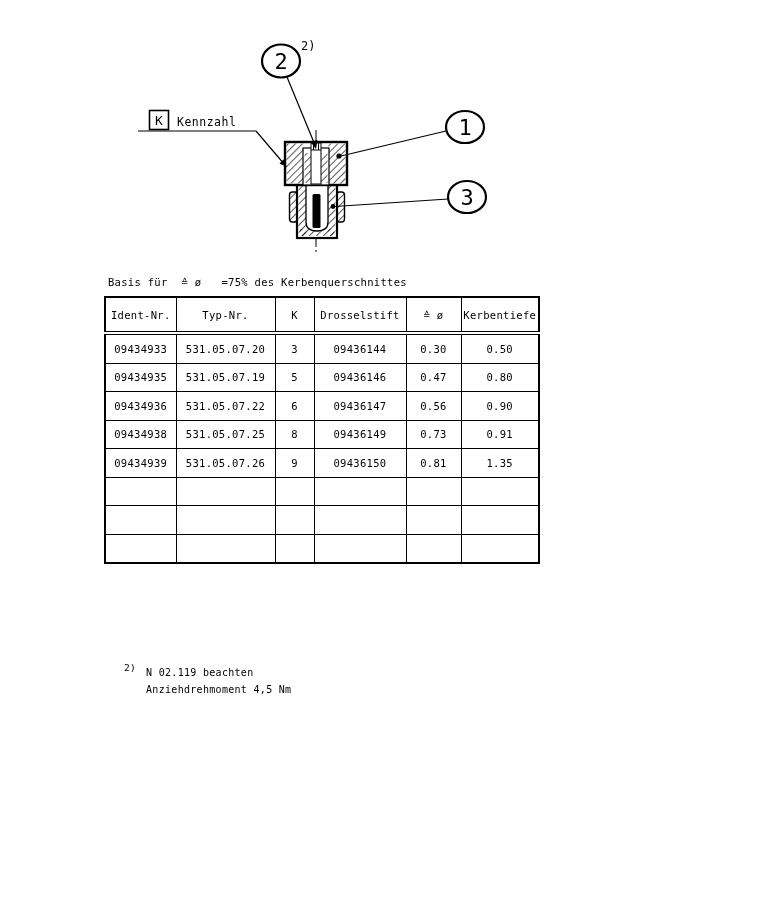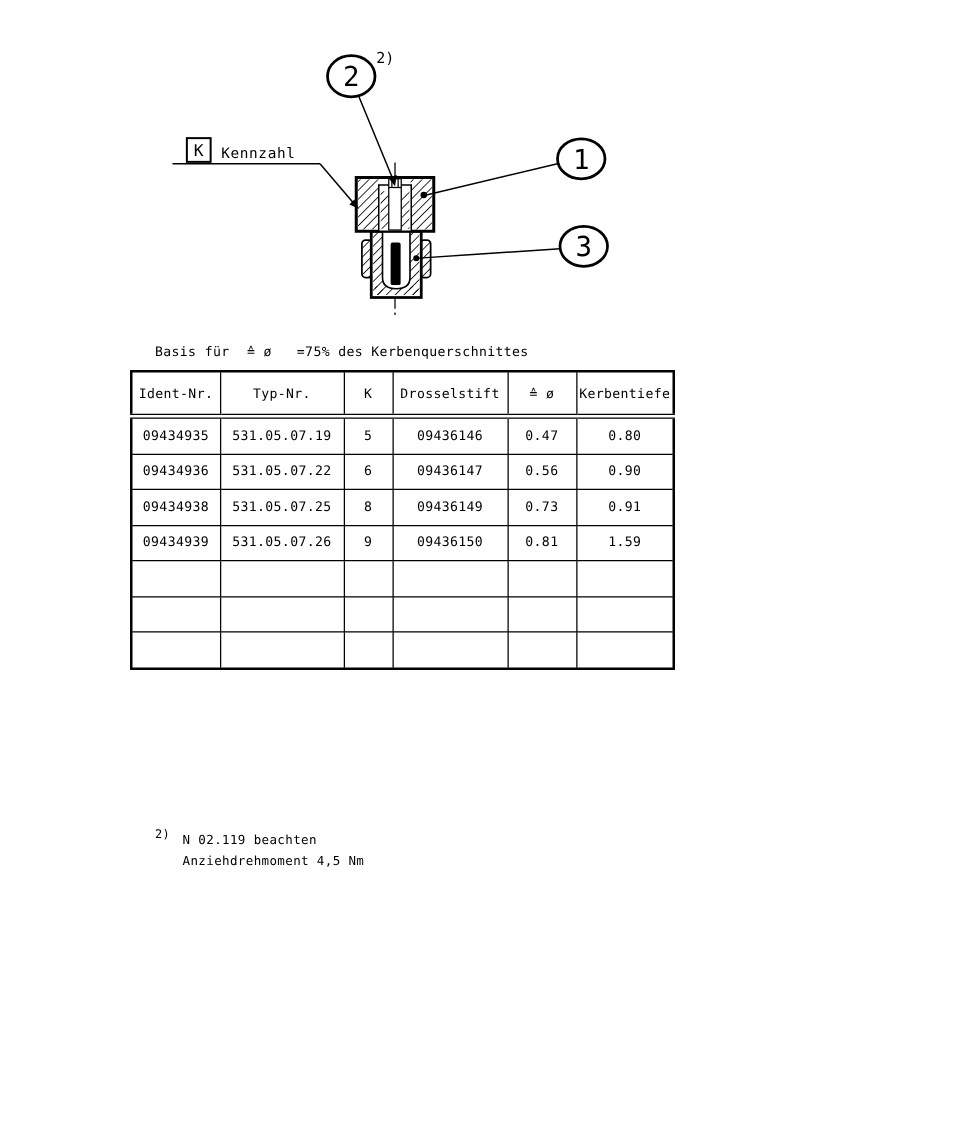--- a/index.html
+++ b/index.html
@@ -12,21 +12,21 @@
   
   .drawing { position:absolute; left:0; top:0; }
   .drawing text { font-family:"DejaVu Sans Mono","DejaVu Sans",monospace; fill:#000; }
   .balloon-num { font-size:22px; }
   .balloon-sup { font-size:12px; }
   .kbox-label  { font-size:13px; }
   .kennzahl    { font-size:11.5px; letter-spacing:0.5px; }
 
   
   .basis {
-    position:absolute; left:124px; top:276px;
+    position:absolute; left:108px; top:276px;
     font-size:10.5px; letter-spacing:0.3px; white-space:pre;
   }
   .basis .sym { margin-left:14px; }
   .basis .val { margin-left:20px; }
 
   
   table.parts {
     position:absolute; left:104px; top:296px;
     border-collapse:collapse; table-layout:fixed;
     border:2.5px solid #000;
@@ -132,20 +132,28 @@
           <th>Ident-Nr.</th>
           <th>Typ-Nr.</th>
           <th>K</th>
           <th>Drosselstift</th>
           <th>≙ ø</th>
           <th>Kerbentiefe</th>
         </tr>
     </thead>
     <tbody>
         <tr>
+          <td>09434933</td>
+          <td>531.05.07.20</td>
+          <td>3</td>
+          <td>09436144</td>
+          <td>0.30</td>
+          <td>0.50</td>
+        </tr>
+        <tr>
           <td>09434935</td>
           <td>531.05.07.19</td>
           <td>5</td>
           <td>09436146</td>
           <td>0.47</td>
           <td>0.80</td>
         </tr>
         <tr>
           <td>09434936</td>
           <td>531.05.07.22</td>
@@ -161,21 +169,21 @@
           <td>09436149</td>
           <td>0.73</td>
           <td>0.91</td>
         </tr>
         <tr>
           <td>09434939</td>
           <td>531.05.07.26</td>
           <td>9</td>
           <td>09436150</td>
           <td>0.81</td>
-          <td>1.59</td>
+          <td>1.35</td>
         </tr>
         <tr>
           <td></td>
           <td></td>
           <td></td>
           <td></td>
           <td></td>
           <td></td>
         </tr>
         <tr>

